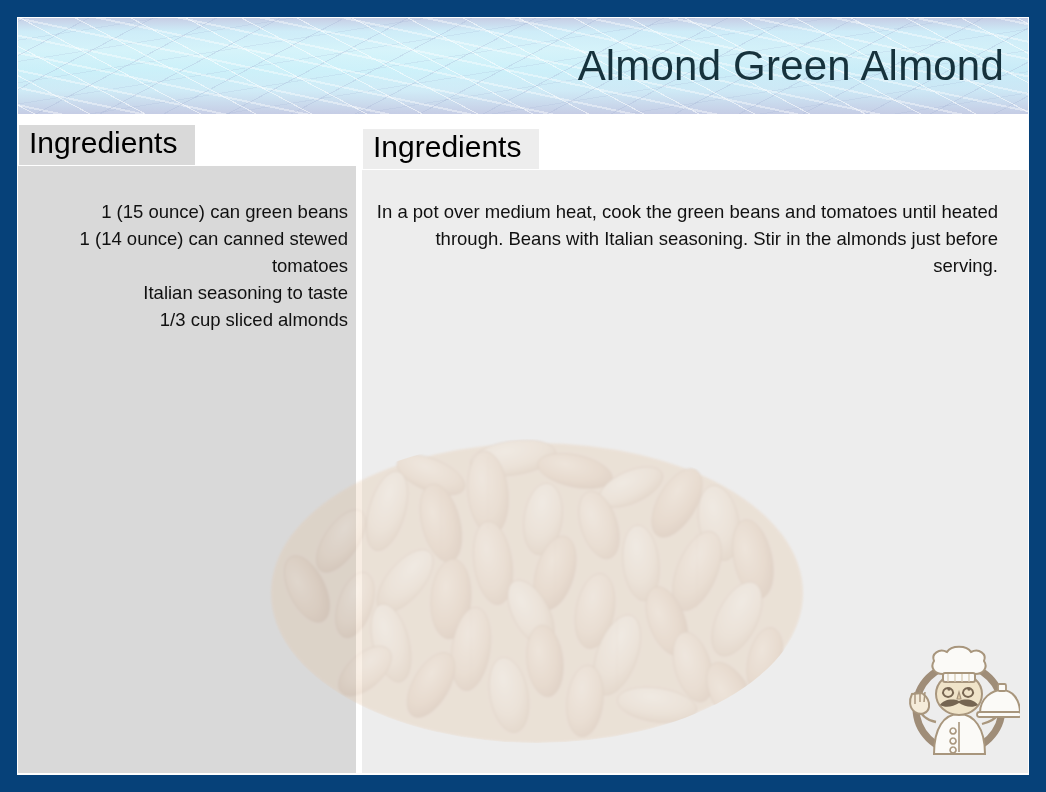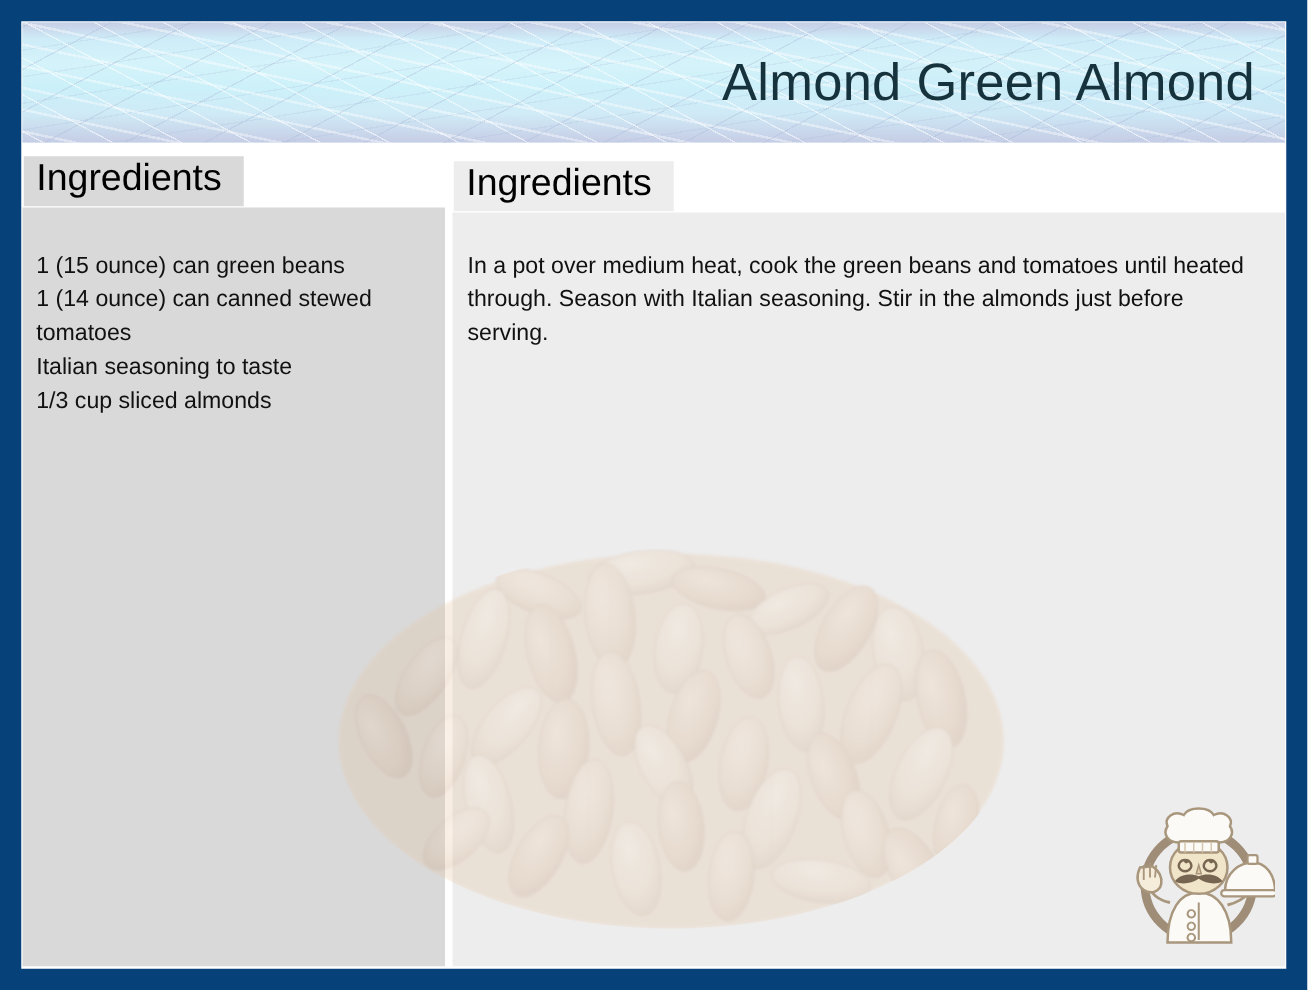--- a/index.html
+++ b/index.html
@@ -106,20 +106,21 @@
 
   .panel-body {
     position: absolute;
     left: 10px;
     top: 30px;
     right: 12px;
     font-size: 18.5px;
     line-height: 27px;
     color: #111111;
     white-space: pre-line;
+    text-align: right;
   }
   #ingredients-panel .panel-body { left: 11px; top: 32px; right: 8px; }
   #directions-panel  .panel-body { left: 12px; top: 28px; right: 30px; }
 
   
   #almond-photo {
     position: absolute;
     left: 228px;
     top: 406px;
     width: 575px;
@@ -151,21 +152,21 @@
   <div class="panel" id="ingredients-panel">
     <div class="panel-heading" id="ingredients-heading">Ingredients</div>
     <div class="panel-body">1 (15 ounce) can green beans
 1 (14 ounce) can canned stewed tomatoes
 Italian seasoning to taste
 1/3 cup sliced almonds</div>
   </div>
 
   <div class="panel" id="directions-panel">
     <div class="panel-heading" id="directions-heading">Ingredients</div>
-    <div class="panel-body">In a pot over medium heat, cook the green beans and tomatoes until heated through. Season with Italian seasoning. Stir in the almonds just before serving.</div>
+    <div class="panel-body">In a pot over medium heat, cook the green beans and tomatoes until heated through. Beans with Italian seasoning. Stir in the almonds just before serving.</div>
   </div>
 
   <svg id="almond-photo" viewBox="0 0 575 330" aria-hidden="true">
     <defs>
       <radialGradient id="nutA" cx="38%" cy="32%" r="78%">
         <stop offset="0%" stop-color="#f3d9bd"></stop>
         <stop offset="62%" stop-color="#e2bd98"></stop>
         <stop offset="100%" stop-color="#c79a73"></stop>
       </radialGradient>
       <radialGradient id="nutB" cx="42%" cy="28%" r="80%">

